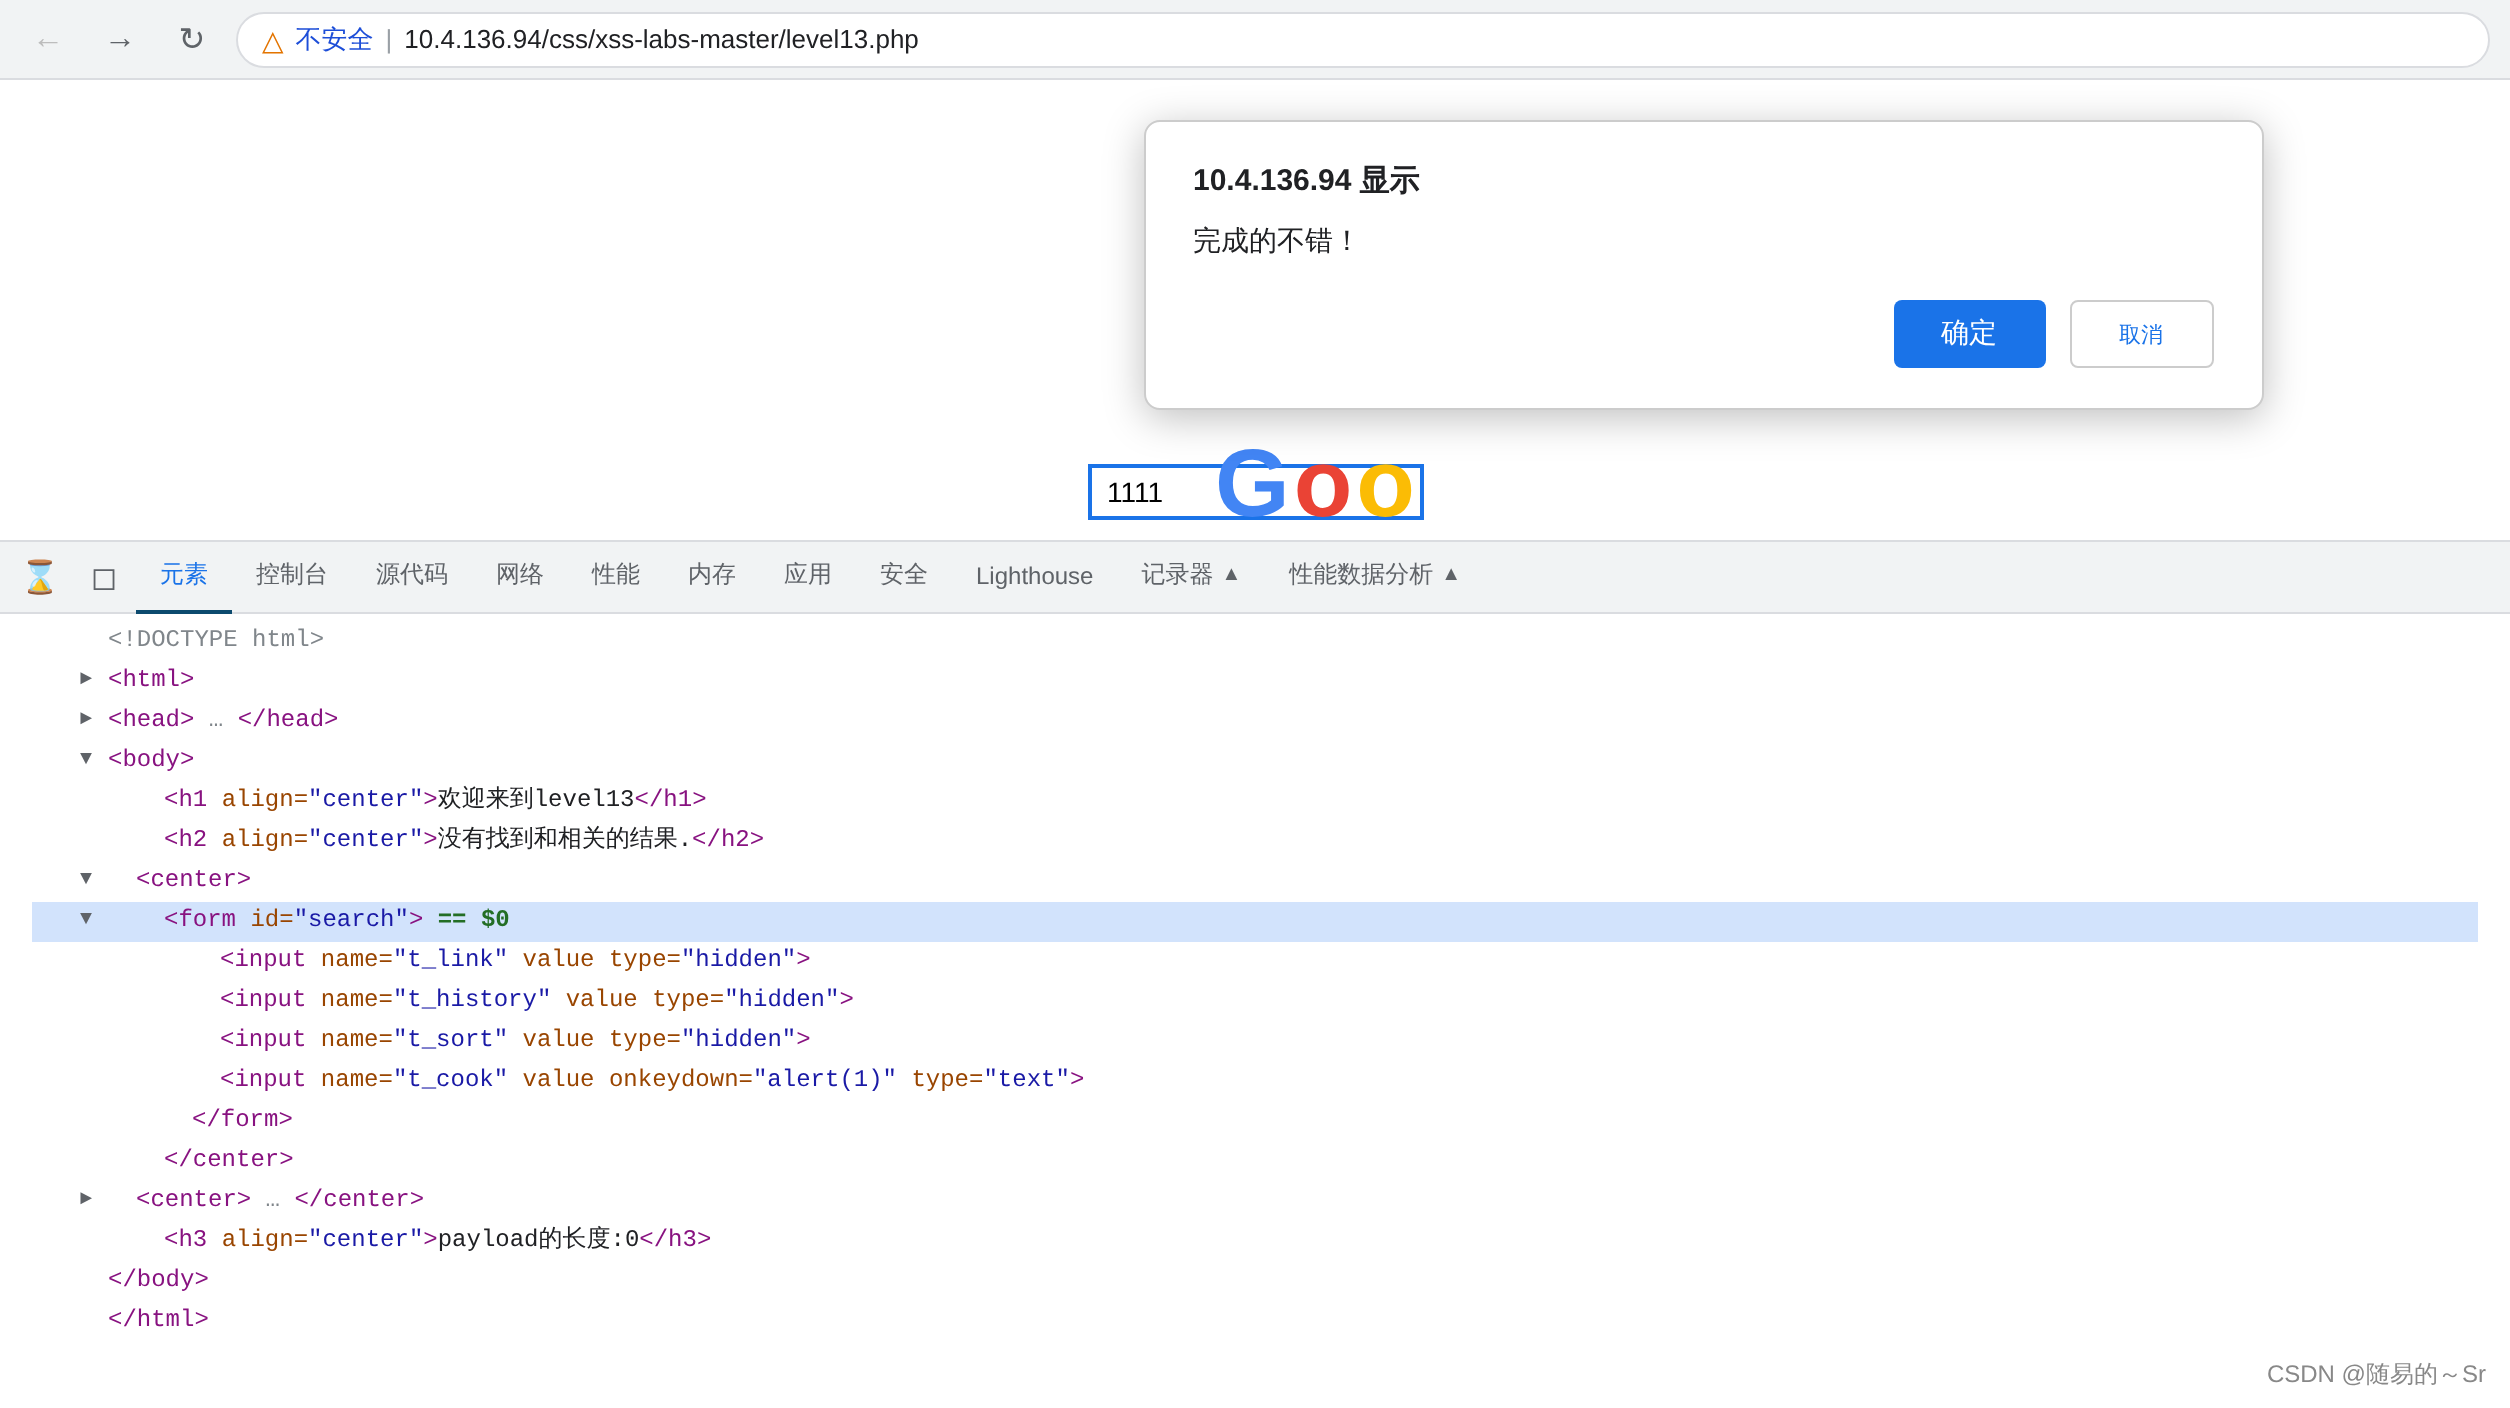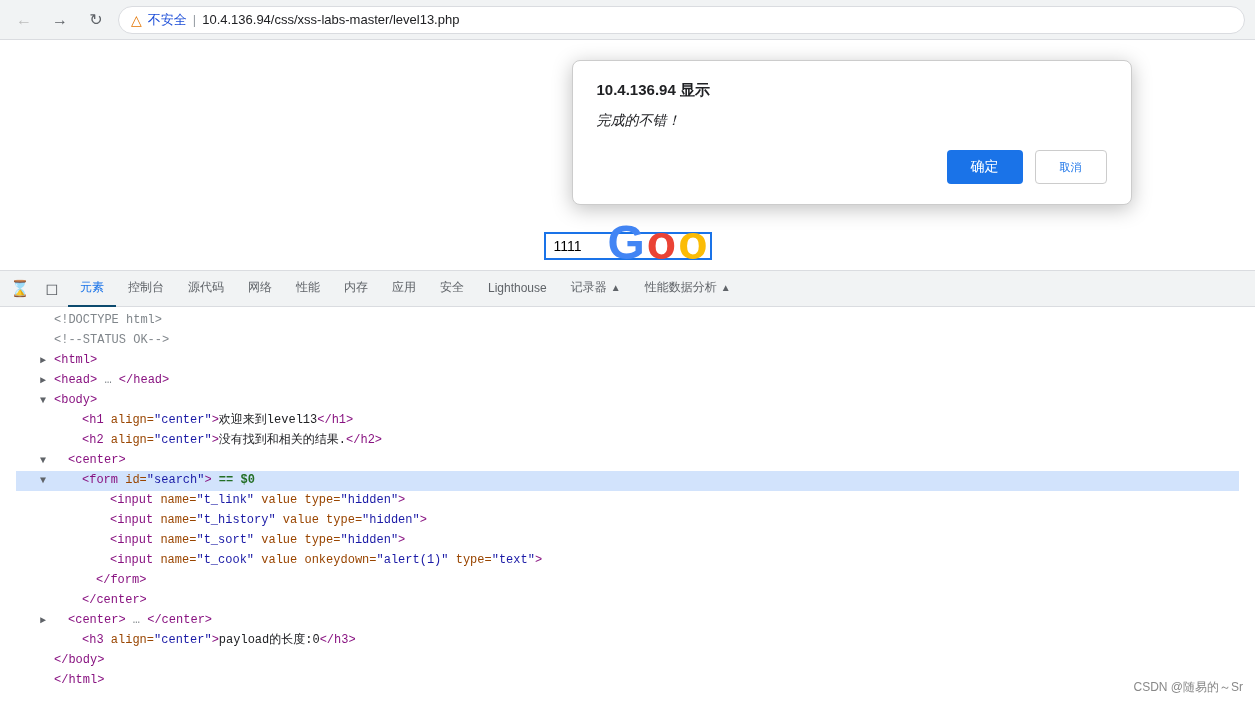--- a/index.html
+++ b/index.html
@@ -66,21 +66,20 @@
     .alert-title {
       font-size: 15px;
       font-weight: bold;
       color: #202124;
       margin-bottom: 12px;
     }
     .alert-message {
       font-size: 14px;
       color: #202124;
       margin-bottom: 20px;
-      font-style: italic;
     }
     .alert-buttons {
       display: flex;
       justify-content: flex-end;
       gap: 12px;
     }
     .btn-confirm {
       background: #1a73e8;
       color: #fff;
       border: none;
@@ -274,24 +273,20 @@
     <div class="devtools-tab">性能数据分析 <span class="badge">▲</span></div>
   </div>
 
   <div class="source-view">
 
     <div class="source-line">
       <span class="expand-arrow"> </span>
       <span class="c-comment">&lt;!DOCTYPE html&gt;</span>
     </div>
 
-    <div class="source-line">
-      <span class="expand-arrow"> </span>
-      <span class="c-comment">&lt;!--STATUS OK--&gt;</span>
-    </div>
 
     <div class="source-line">
       <span class="expand-arrow">►</span>
       <span class="c-tag">&lt;html&gt;</span>
     </div>
 
     <div class="source-line">
       <span class="expand-arrow">►</span>
       <span class="c-tag">&lt;head&gt;</span>
       <span style="color:#80868b;"> … </span>

